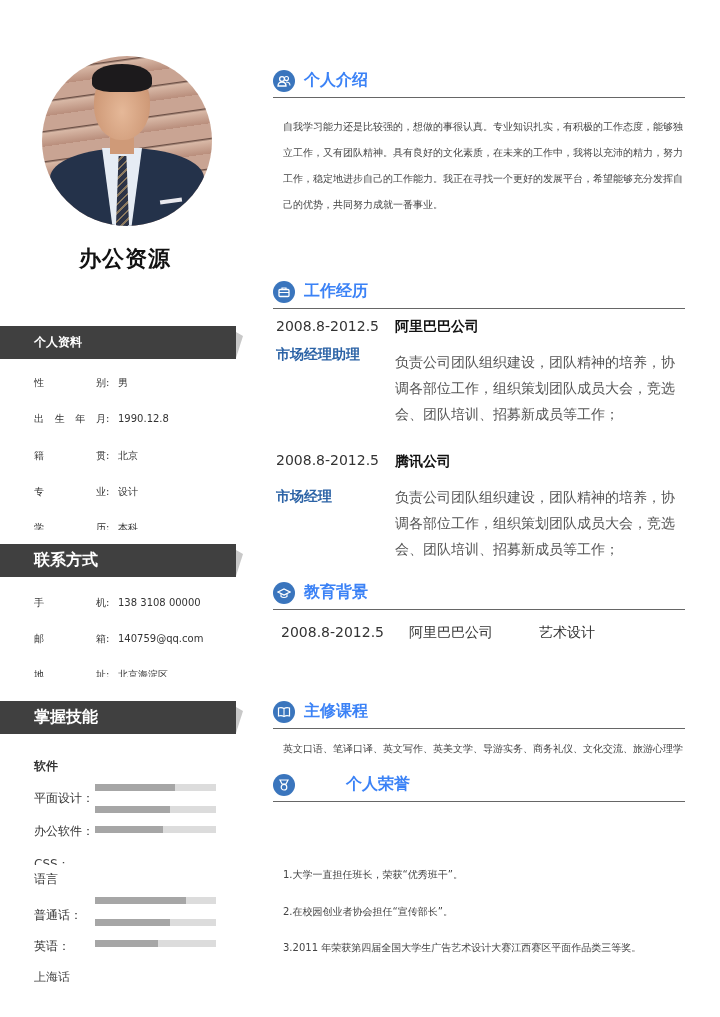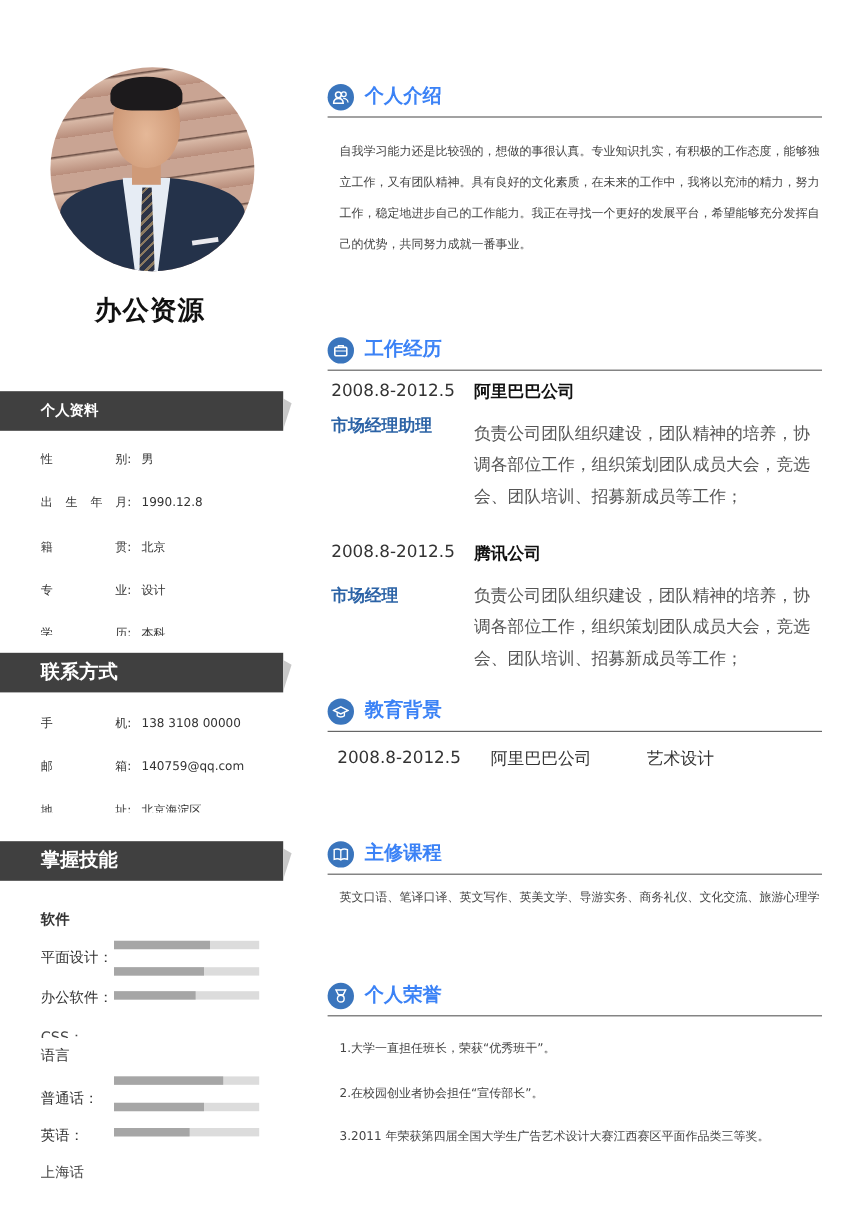--- a/index.html
+++ b/index.html
@@ -243,21 +243,21 @@
   <div class="sec-icon">
     <svg viewBox="0 0 14 14">
         <path d="M7 3.5C5.5 2.5 3 2.5 1.5 3v8c1.5-.5 4-.5 5.5.5 1.5-1 4-1 5.5-.5V3C11 2.5 8.5 2.5 7 3.5z" fill="none" stroke="#fff" stroke-width="1.2"></path>
         <path d="M7 3.5v8" stroke="#fff" stroke-width="1.1"></path>
       </svg>
   </div>
   <span class="sec-label">主修课程</span>
 </div>
 <div class="para" style="top:736px;">英文口语、笔译口译、英文写作、英美文学、导游实务、商务礼仪、文化交流、旅游心理学</div>
 
-<div class="sec-title" style="top:813px;">
+<div class="sec-title" style="top:768px;gap:42px;">
   <div class="sec-icon">
     <svg viewBox="0 0 14 14">
         <path d="M3 2h8l-2 4H5z" fill="none" stroke="#fff" stroke-width="1.2"></path>
         <circle cx="7" cy="9.2" r="2.8" fill="none" stroke="#fff" stroke-width="1.2"></circle>
       </svg>
   </div>
   <span class="sec-label">个人荣誉</span>
 </div>
 <div class="para" style="top:862px;">1.大学一直担任班长，荣获“优秀班干”。</div>
 <div class="para" style="top:899px;">2.在校园创业者协会担任“宣传部长”。</div>

